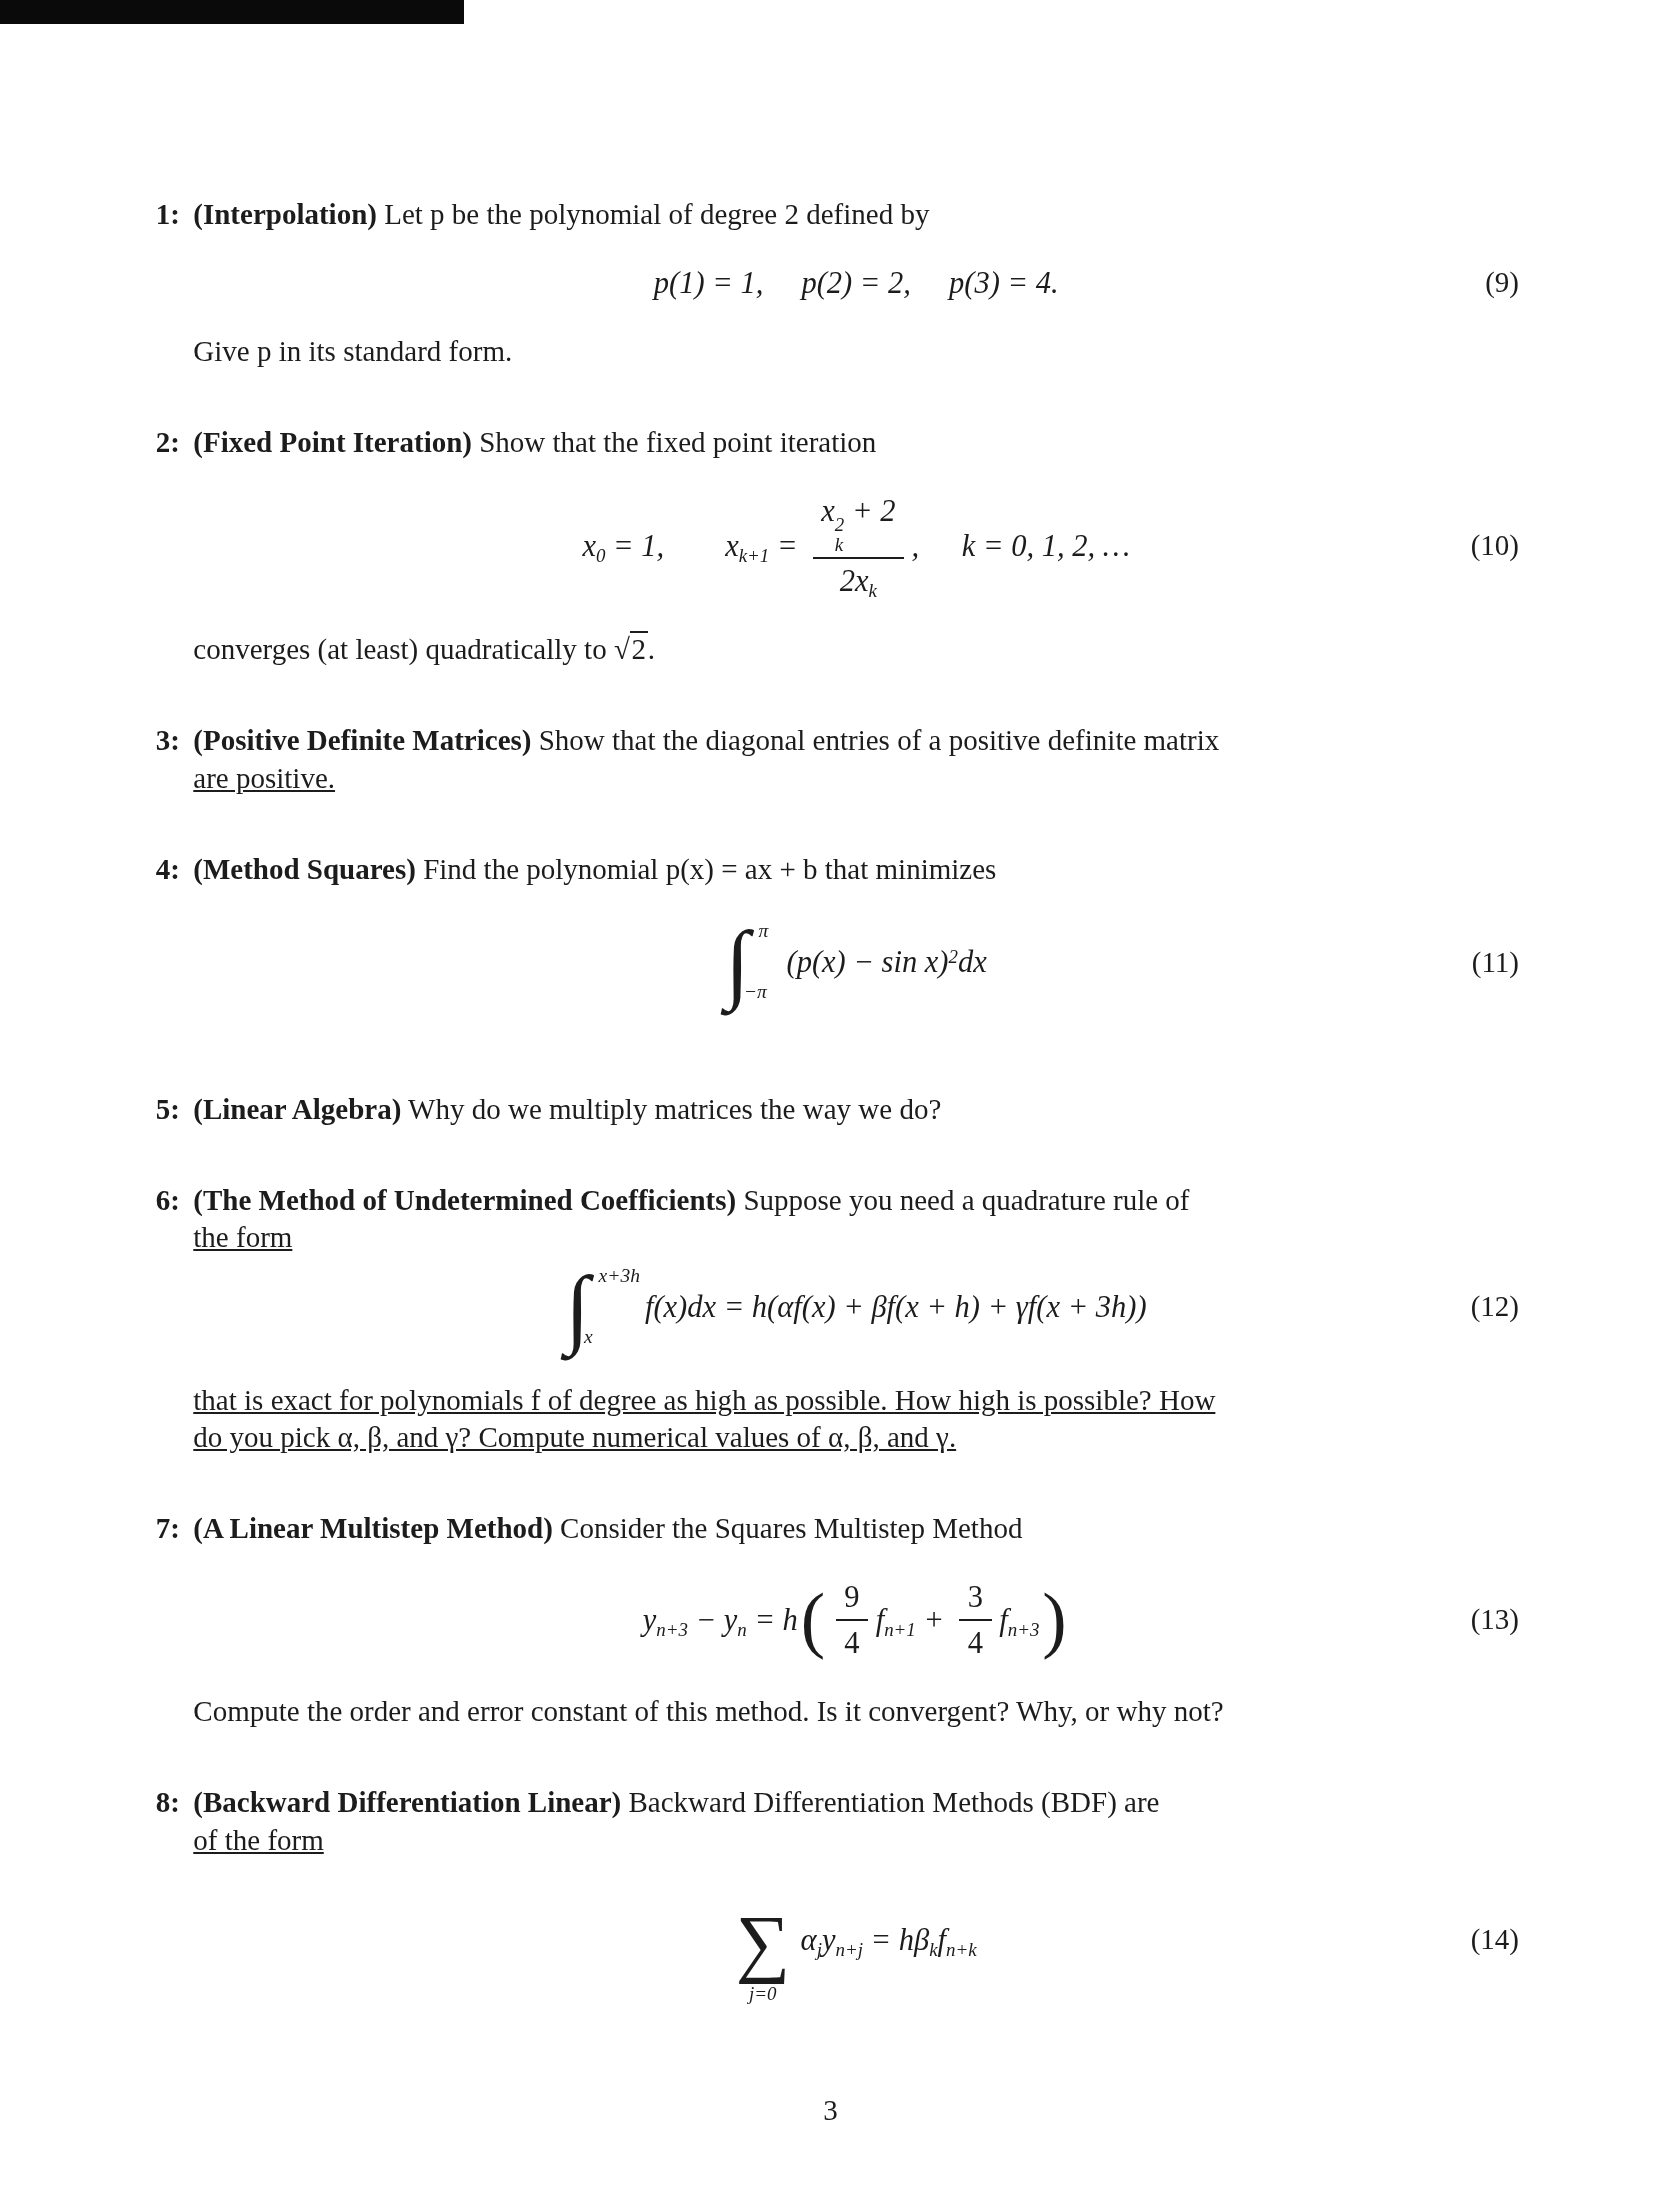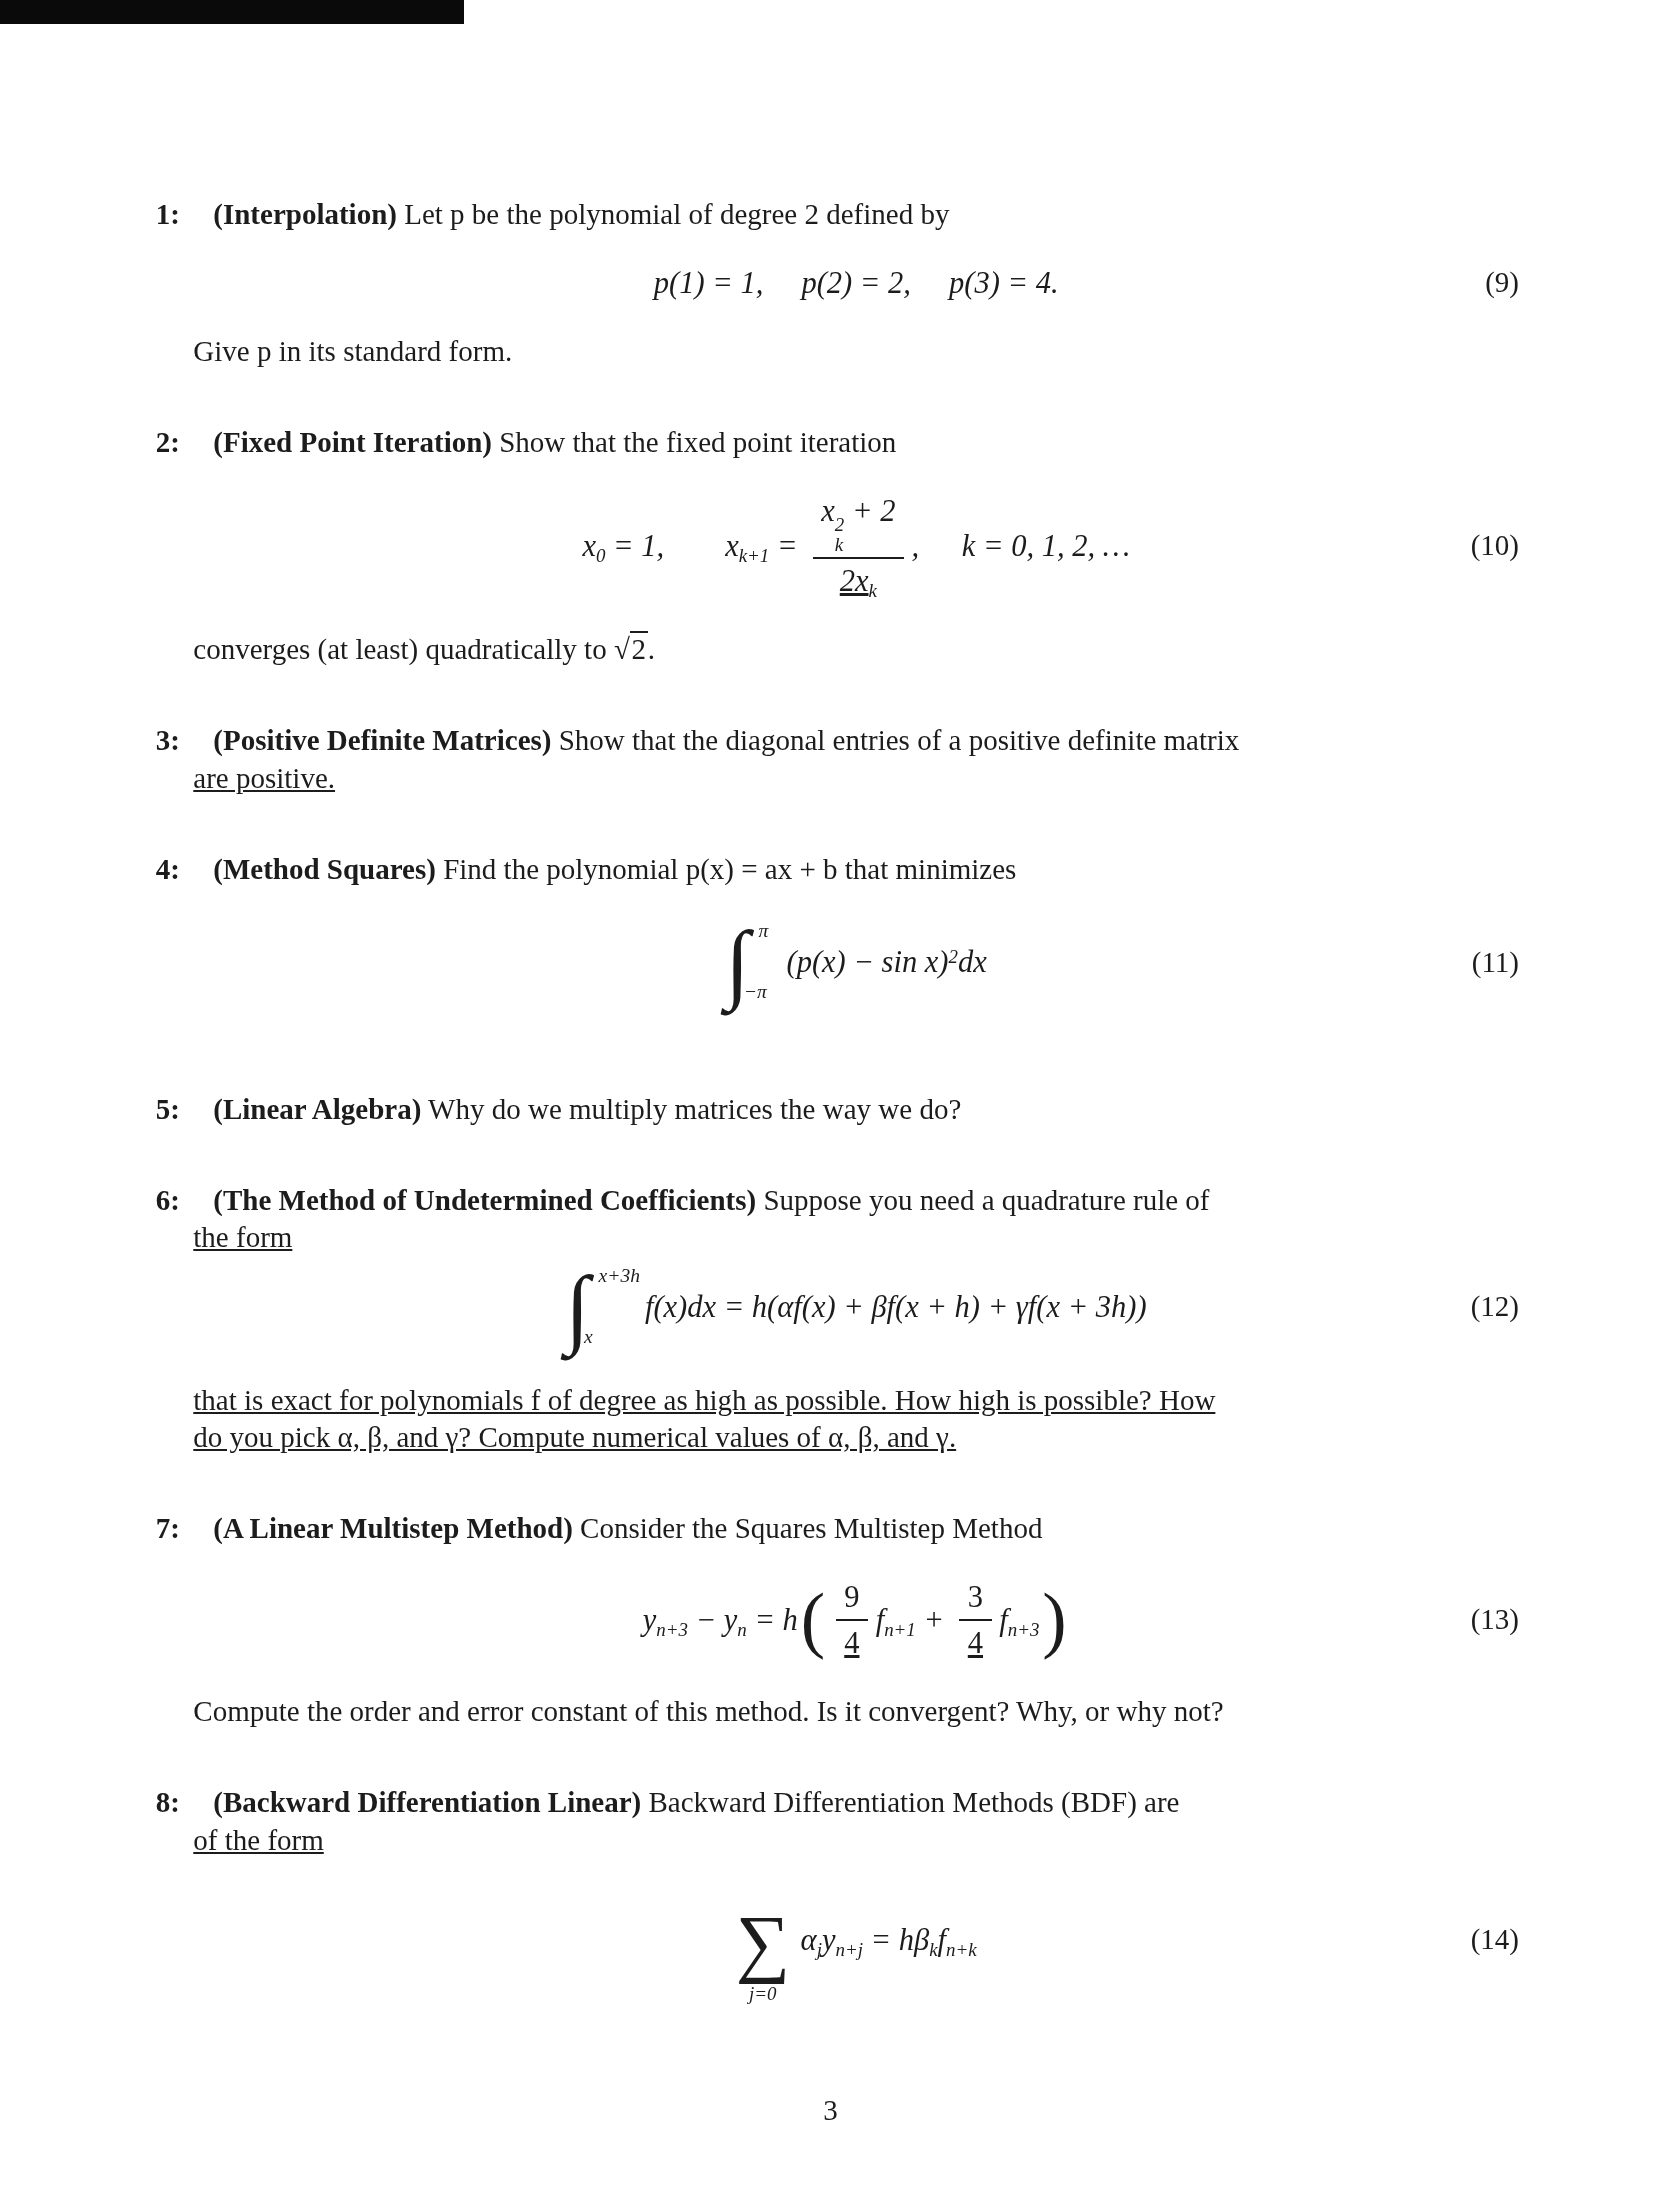--- a/index.html
+++ b/index.html
@@ -10,39 +10,39 @@
     font-family: "Liberation Serif", "DejaVu Serif", serif;
     color: #1c1c1c;
   }
   .scan-bar { position: absolute; top: 0; left: 0; width: 464px; height: 24px; background: #0a0a0a; }
   .content { padding: 196px 156px 0 142px; font-size: 29px; line-height: 1.28; }
 
   .problem { display: flex; margin-bottom: 54px; }
   .problem.gap-lg { margin-top: 17px; }
   .pnum { flex: 0 0 38px; text-align: right; font-weight: bold; margin-right: 13.3px; }
   .pbody { flex: 1; min-width: 0; position: relative; }
-  .ptitle { font-weight: bold; margin-left: 20px; }
+  .ptitle { font-weight: bold; }
   .pline { margin: 0; }
   .block { display: block; text-decoration: underline; }
 
   .eqrow { position: relative; display: flex; align-items: center; justify-content: center; margin: 30.5px 0; font-size: 30.5px; }
   .eqrow.last { margin-bottom: 46px; }
   .mathline { display: inline-flex; align-items: center; font-style: italic; }
   .run { white-space: pre; }
   .sp  { margin-left: 2em; }
   .sp1 { margin-left: 1.4em; }
 
   sub, sup { font-size: 0.62em; line-height: 0; font-style: italic; }
   sub { vertical-align: -0.32em; }
   sup { vertical-align: 0.5em; }
   .scripts { display: inline-flex; flex-direction: column; align-items: flex-start; font-size: 0.62em; line-height: 1.05; vertical-align: -0.55em; }
 
   .frac { display: inline-flex; flex-direction: column; align-items: center; margin: 0 0.25em; }
   .frac .fnum { padding: 0 0.28em 0.08em; border-bottom: 2px solid #1c1c1c; text-align: center; }
-  .frac .fden { padding: 0.08em 0.28em 0; text-align: right; text-decoration: underline; }
+  .frac .fden { padding: 0.08em 0.28em 0; text-align: right; }
   .upright { font-style: normal; }
 
   .integral { display: inline-flex; align-items: stretch; margin-right: 0.45em; }
   .int-sign { font-style: normal; font-size: 2.9em; line-height: 1; }
   .int-limits { display: inline-flex; flex-direction: column; justify-content: space-between; font-size: 0.64em; padding: 0.05em 0 0.1em; }
   .int-up { transform: translateX(0.45em); }
   .int-lo { transform: translateX(-0.3em); }
 
   .sum { display: inline-flex; flex-direction: column; align-items: center; margin-right: 0.35em; transform: translateY(0.5em); }
   .sum-sign { font-style: normal; font-size: 2.5em; line-height: 1; }

